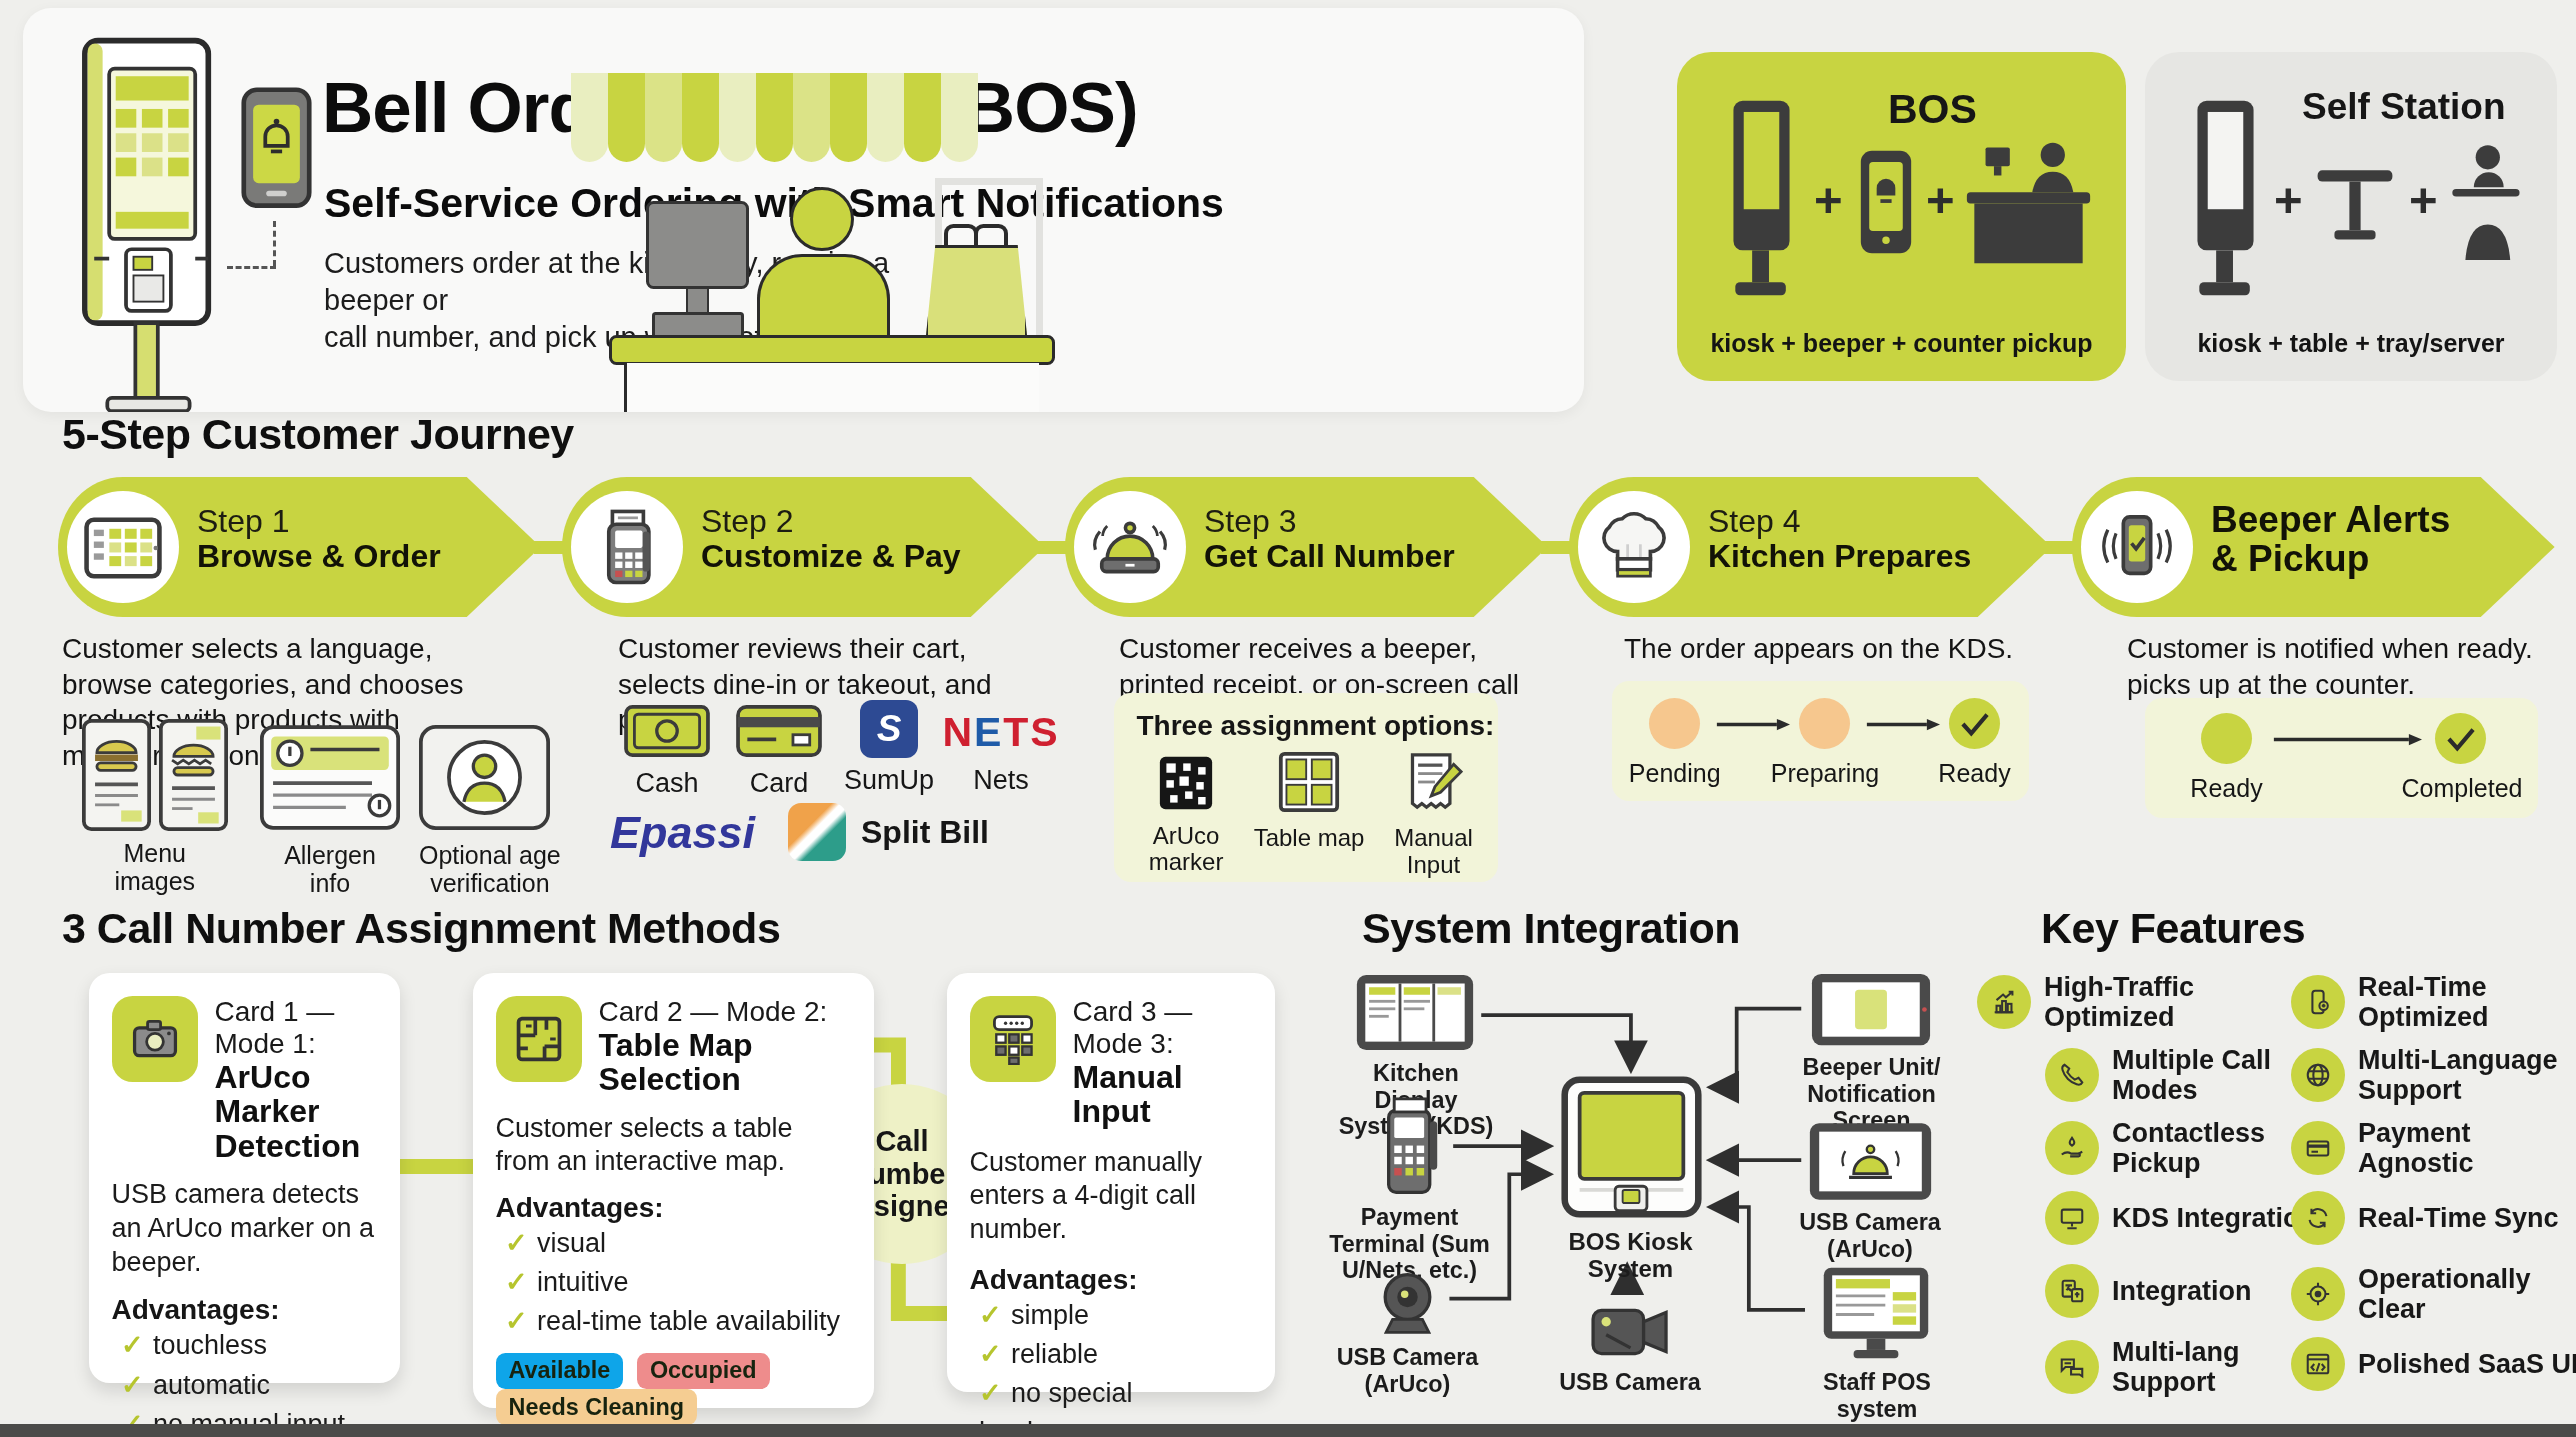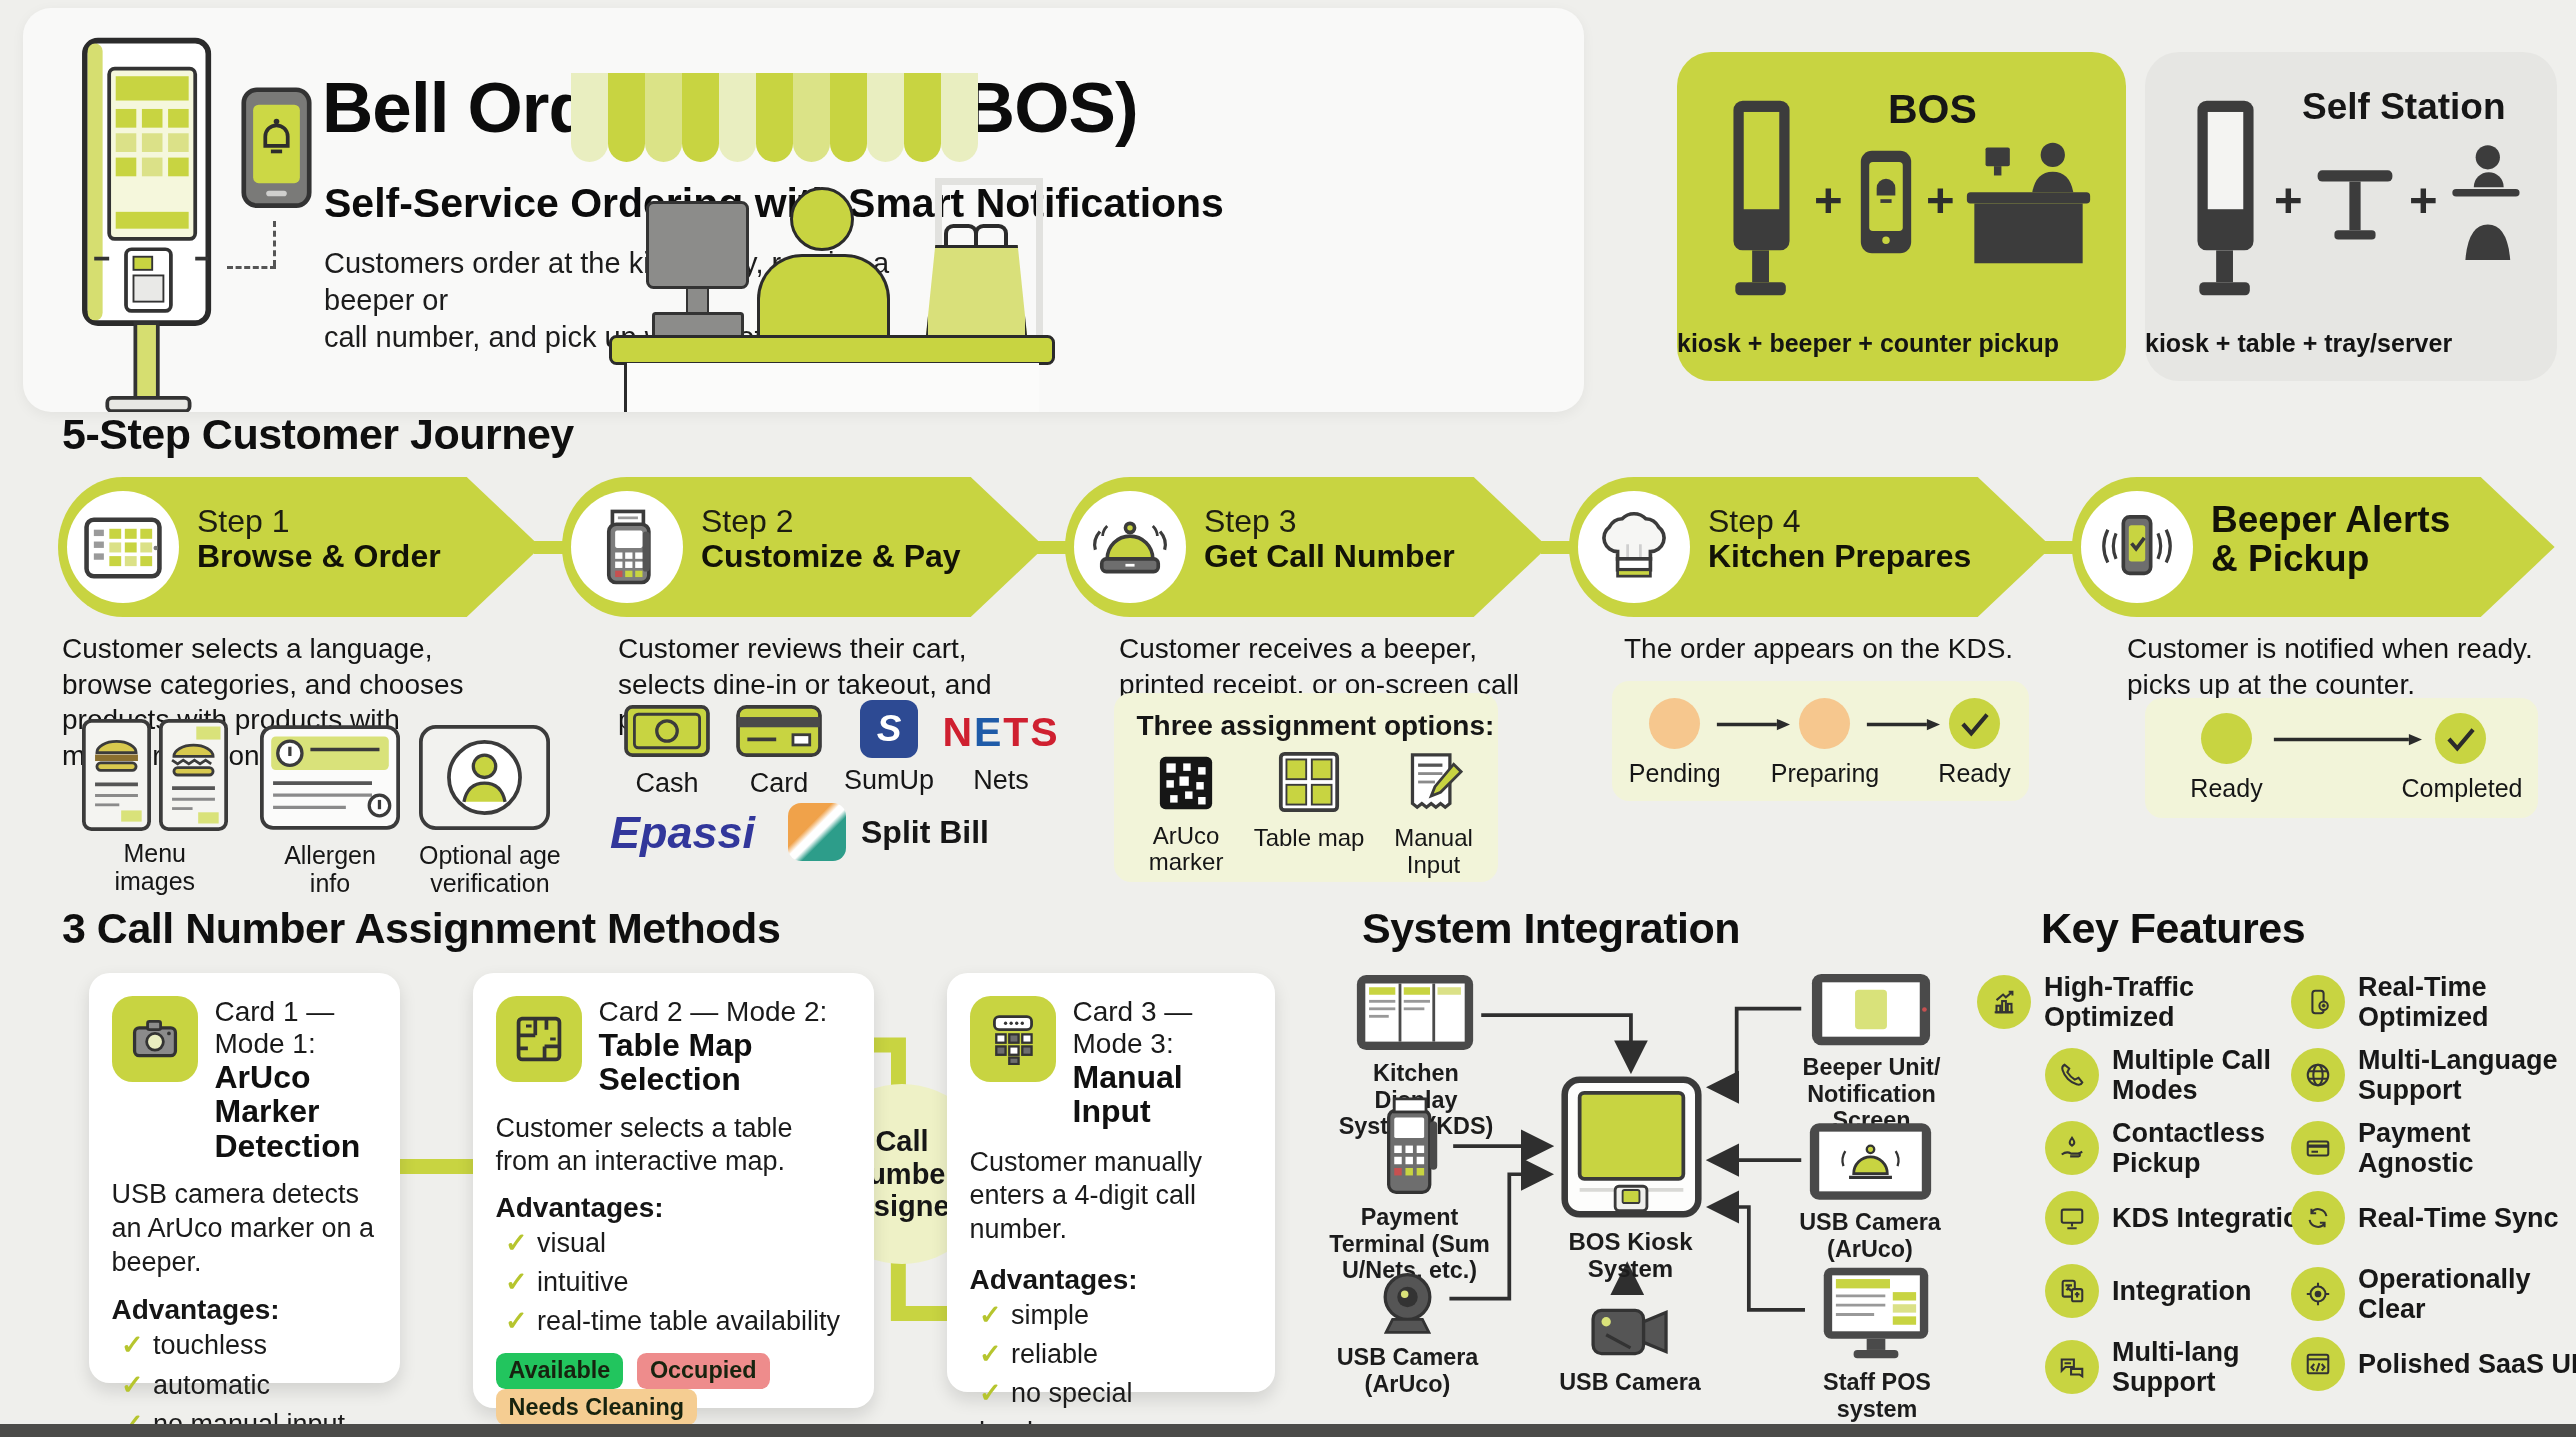--- a/index.html
+++ b/index.html
@@ -30,21 +30,21 @@
   .cbody{font-size:27px;line-height:1.25;color:#1b1b1b}
   .adv{font-size:27px;color:#1b1b1b;line-height:1.45}
   .check{color:#b6c52e;font-weight:bold;margin-right:9.4px}
   .pill{display:inline-block;font-size:23.4px;font-weight:bold;padding:4.7px 13px;border-radius:9.4px;margin-right:9.4px;color:#17230f}
   .nodelabel{font-size:23.4px;font-weight:bold;text-align:center;line-height:1.14;color:#1c1c1c}
   .fcirc{width:54px;height:54px;border-radius:50%;background:#c8d441;display:flex;align-items:center;justify-content:center;flex:none}
   .fitem{position:absolute;display:flex;gap:13px;align-items:center}
   .flabel{font-size:27px;font-weight:bold;line-height:1.12;color:#181818}
   .scallop{width:37px;height:89px;border-radius:0 0 19px 19px}
   .plus{font-size:49px;font-weight:bold;color:#2d2d2d}
-  .combo-cap{font-size:25px;font-weight:bold;color:#141414}
+  .combo-cap{font-size:25px;font-weight:bold;text-align:center;color:#141414}
 </style>
 </head>
 <body>
 
 <div class="abs panel" style="left:22.5px;top:7.5px;width:1561px;height:404px"></div>
 
 <div class="abs" style="left:66px;top:36px">
   <svg width="178" height="376" viewBox="0 0 190 402">
     <rect x="20" y="5" width="132" height="302" rx="14" fill="#fff" stroke="#2b2b2b" stroke-width="6"></rect>
     <rect x="23" y="8" width="16" height="296" rx="8" fill="#d6de70"></rect>
@@ -519,21 +519,21 @@
       <div class="kicker">Card 2 — Mode 2:</div>
       <div class="ctitle">Table Map Selection</div>
     </div>
   </div>
   <div class="cbody" style="margin-top:15px">Customer selects a table from an interactive map.</div>
   <div class="b" style="font-size:28px;margin-top:13px">Advantages:</div>
   <div class="adv" style="margin-left:9.4px"><span class="check">✓</span><span>visual</span></div>
   <div class="adv" style="margin-left:9.4px"><span class="check">✓</span><span>intuitive</span></div>
   <div class="adv" style="margin-left:9.4px"><span class="check">✓</span><span>real-time table availability</span></div>
   <div style="margin-top:11.2px">
-    <span class="pill" style="background:#22c55e">Available</span>
+    <span class="pill" style="background:#0ea5e9">Available</span>
     <span class="pill" style="background:#ee8c8c">Occupied</span>
     <span class="pill" style="background:#f5cd92">Needs Cleaning</span>
   </div>
 
 </div>
 
 <div class="abs card" style="left:947px;top:973px;width:328px;height:419px;padding:22.5px;box-sizing:border-box">
   <div style="display:flex;gap:17px">
     <div class="appicon">
       <svg width="52" height="52" viewBox="0 0 56 56">

